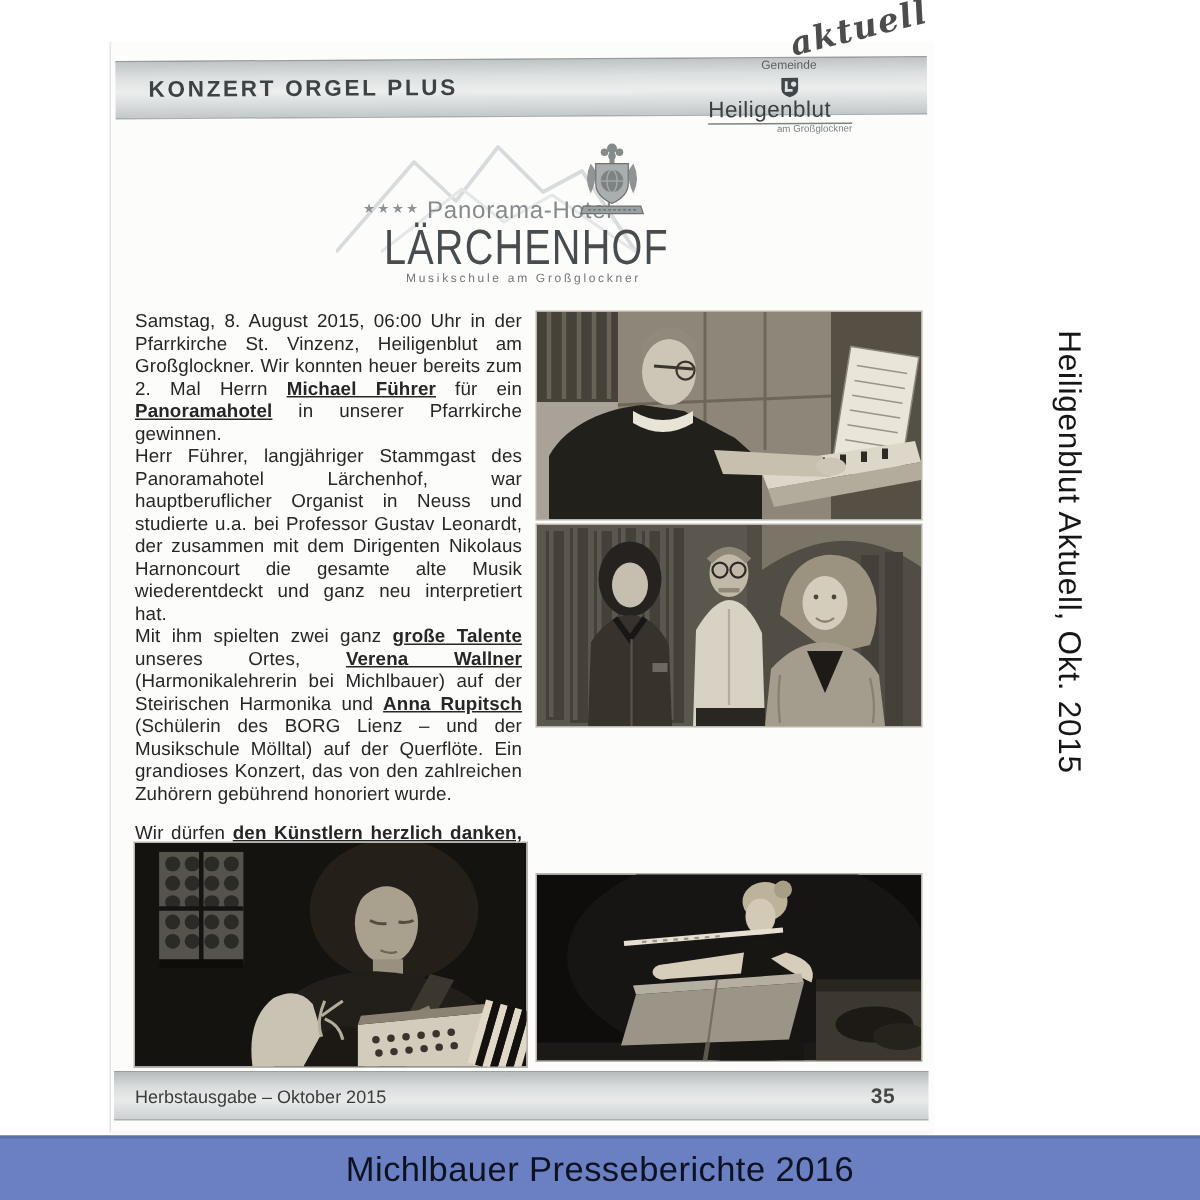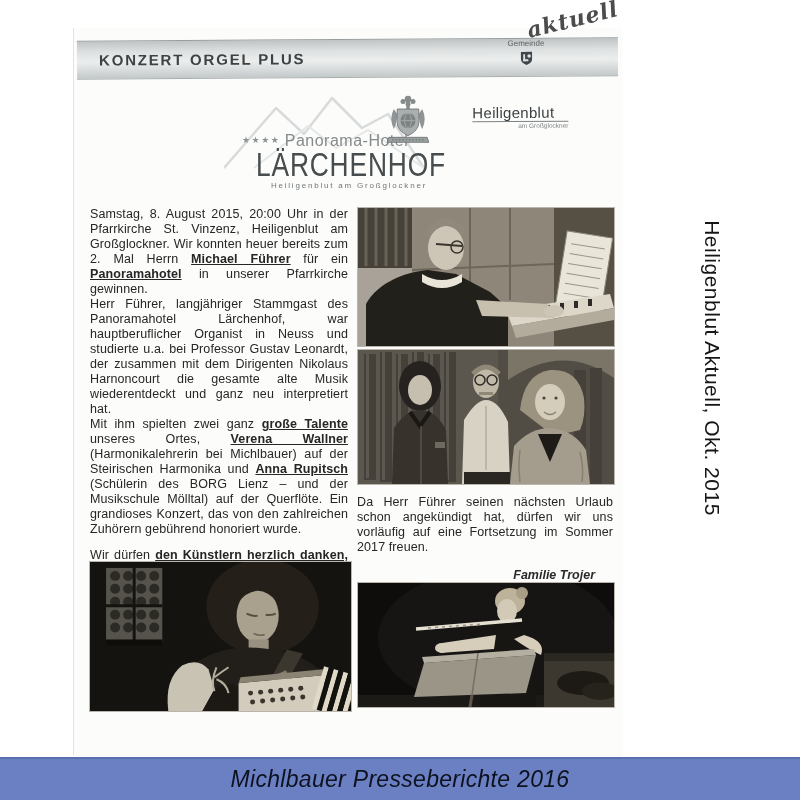--- a/index.html
+++ b/index.html
@@ -23,21 +23,21 @@
     transform:rotate(-0.35deg);
   }
   .header-title{
     position:absolute;left:22px;top:10px;
     font-size:15px;font-weight:bold;letter-spacing:1.8px;color:#3d4244;
   }
   .gemeinde{position:absolute;right:50px;top:1px;width:96px;line-height:1;}
   .gem-row1{display:flex;align-items:center;justify-content:flex-start;gap:3px;padding-left:12px;flex-direction:column;}
   .gem-small{font-size:8px;color:#5a5f60;}
   .gem-shield{width:13px;height:15px;display:block;}
-  .gem-name{font-size:15px;color:#3a3f41;letter-spacing:0.3px;border-bottom:1px solid #7c8283;padding-bottom:1px;margin-top:39px;}
+  .gem-name{font-size:15px;color:#3a3f41;letter-spacing:0.3px;border-bottom:1px solid #7c8283;padding-bottom:1px;}
   .gem-sub{font-size:6.5px;color:#7d8384;text-align:right;margin-top:1px;}
   .handwritten{
     position:absolute;left:452px;top:-22px;
     font-family:"DejaVu Serif", serif;font-style:italic;font-weight:600;
     font-size:22px;color:#4c4c4c;letter-spacing:1px;
     transform:rotate(-14deg);
   }
   
   .hotel-logo{position:absolute;left:110px;top:58px;width:300px;height:120px;}
   .mountain{position:absolute;left:40px;top:-6px;width:200px;height:90px;}
@@ -81,21 +81,21 @@
   
   .side-caption{
     position:absolute;left:712px;top:368px;
     transform:translate(-50%,-50%) rotate(90deg);
     white-space:nowrap;font-size:21px;color:#161616;letter-spacing:0.5px;
   }
   
   .banner{
     position:absolute;left:0;top:757px;width:800px;height:43px;
     background:#6b80c2;border-top:2px solid #5a6fae;box-sizing:border-box;
-    display:flex;align-items:center;justify-content:center;font-style:italic;
+    display:flex;align-items:center;justify-content:center;
   }
   .banner-label{font-size:23px;color:#0d1120;letter-spacing:0.3px;}
 </style>
 </head>
 <body>
 
 <div class="page">
 
   <div class="header-bar">
     <span class="header-title">KONZERT ORGEL PLUS</span>
@@ -135,25 +135,25 @@
       <path d="M8,18 Q2,30 8,42 Q12,34 12,24 Z" fill="#8f9495"></path>
       <path d="M42,18 Q48,30 42,42 Q38,34 38,24 Z" fill="#8f9495"></path>
       <path d="M12,18 H38 V34 Q38,44 25,50 Q12,44 12,34 Z" fill="#a9aeae" stroke="#6d7273"></path>
       <circle cx="25" cy="32" r="9" fill="#7d8283"></circle>
       <line x1="16" y1="32" x2="34" y2="32" stroke="#a9aeae"></line>
       <ellipse cx="25" cy="32" rx="4" ry="9" fill="none" stroke="#a9aeae"></ellipse>
       <polygon points="2,52 48,52 50,58 0,58" fill="#9aa0a0" stroke="#6d7273"></polygon>
       <line x1="6" y1="55" x2="44" y2="55" stroke="#5f6465" stroke-dasharray="2,2"></line>
     </svg>
     <div class="logo-name">LÄRCHENHOF</div>
-    <div class="logo-sub">Heiligenblut am Großglockner</div>
+    <div class="logo-sub">Musikschule am Großglockner</div>
   </div>
 
   <div class="col-left">
-    <p class="para"><span>Samstag, 8. August 2015, 20:00 Uhr in der Pfarrkirche St. Vinzenz, Heiligenblut am Großglockner. Wir konnten heuer bereits zum 2. Mal Herrn </span><span class="b">Michael Führer</span><span> für ein </span><span class="b">Panoramahotel</span><span> in unserer Pfarrkirche gewinnen.</span></p>
+    <p class="para"><span>Samstag, 8. August 2015, 06:00 Uhr in der Pfarrkirche St. Vinzenz, Heiligenblut am Großglockner. Wir konnten heuer bereits zum 2. Mal Herrn </span><span class="b">Michael Führer</span><span> für ein </span><span class="b">Panoramahotel</span><span> in unserer Pfarrkirche gewinnen.</span></p>
     <p class="para"><span>Herr Führer, langjähriger Stammgast des Panoramahotel Lärchenhof, war hauptberuflicher Organist in Neuss und studierte u.a. bei Professor Gustav Leonardt, der zusammen mit dem Dirigenten Nikolaus Harnoncourt die gesamte alte Musik wiederentdeckt und ganz neu interpretiert hat.</span></p>
     <p class="para"><span>Mit ihm spielten zwei ganz </span><span class="b">große Talente</span><span> unseres Ortes, </span><span class="b">Verena Wallner</span><span> (Harmonikalehrerin bei Michlbauer) auf der Steirischen Harmonika und </span><span class="b">Anna Rupitsch</span><span> (Schülerin des BORG Lienz – und der Musikschule Mölltal) auf der Querflöte. Ein grandioses Konzert, das von den zahlreichen Zuhörern gebührend honoriert wurde.</span></p>
     <p class="para para-gap"><span>Wir dürfen </span><span class="b">den Künstlern herzlich danken,</span><span> dass sie dieses Konzert möglich gemacht haben. </span><span class="b">Herzlichen Dank</span><span> auch unserm </span><span class="b">Herrn Pfarrer,</span><span> dass das Konzert in der prachtvollen Kulisse unserer Pfarrkirche stattfinden konnte.</span></p>
   </div>
 
   <svg class="photo photo-organist" width="256" height="138" viewBox="0 0 256 138" preserveAspectRatio="none">
     <rect width="256" height="138" fill="#a8a299"></rect>
     <rect x="0" y="0" width="54" height="60" fill="#474239"></rect>
     <g stroke="#696256" stroke-width="3">
       <line x1="8" y1="0" x2="8" y2="58"></line>
@@ -239,27 +239,20 @@
     <path d="M162,60 Q166,24 192,20 Q220,18 226,48 Q228,66 222,80 L196,86 Z" fill="#9c9280"></path>
     <ellipse cx="192" cy="52" rx="15" ry="18" fill="#d5cdbc"></ellipse>
     <path d="M186,62 Q192,67 198,62" stroke="#8a8272" fill="none" stroke-width="1.5"></path>
     <circle cx="186" cy="48" r="1.6" fill="#4a443c"></circle>
       <circle cx="198" cy="48" r="1.6" fill="#4a443c"></circle>
     <path d="M152,134 L156,96 Q172,78 192,78 Q216,80 228,100 L232,134 Z" fill="#a49d8e"></path>
     <polygon points="180,84 192,112 204,84" fill="#1d1a17"></polygon>
     <path d="M162,100 Q160,116 162,132 M222,102 Q226,118 224,132" stroke="#877f6f" fill="none" stroke-width="1.5"></path>
   </svg>
 
-  <div class="right-text">
-    <p class="para"><span>Da Herr Führer seinen nächsten Urlaub schon angekündigt hat, dürfen wir uns vorläufig auf eine Fortsetzung im Sommer 2017 freuen.</span></p>
-    <div class="sig">
-      <div>Familie Trojer</div>
-      <div>Panoramahotel Lärchenhof</div>
-    </div>
-  </div>
 
   <svg class="photo photo-harmonika" width="261" height="149" viewBox="0 0 260 150" preserveAspectRatio="none">
     <rect width="260" height="150" fill="#14130f"></rect>
     <rect x="16" y="6" width="56" height="76" fill="#55534b"></rect>
     <g fill="#2b2a25">
       <circle cx="25" cy="14" r="5"></circle>
         <circle cx="38" cy="14" r="5"></circle>
         <circle cx="51" cy="14" r="5"></circle>
         <circle cx="64" cy="14" r="5"></circle>
       <circle cx="25" cy="27" r="5"></circle>
@@ -344,19 +337,23 @@
     <ellipse cx="84" cy="65" rx="7" ry="5" fill="#d6cdba"></ellipse>
     <path d="M166,52 Q188,58 183,72 Q170,66 156,56 Z" fill="#d6cdba"></path>
     <line x1="58" y1="46" x2="164" y2="37" stroke="#e6e0d2" stroke-width="3.5"></line>
     <line x1="70" y1="45" x2="124" y2="41" stroke="#9a9284" stroke-width="1.5" stroke-dasharray="3,4"></line>
     <polygon points="66,80 178,72 168,110 56,114" fill="#9b9588"></polygon>
     <polygon points="66,80 178,72 176,66 64,74" fill="#b5afa2"></polygon>
     <line x1="120" y1="70" x2="114" y2="112" stroke="#756f62" stroke-width="1.5"></line>
     <line x1="114" y1="112" x2="112" y2="124" stroke="#5c5749" stroke-width="3"></line>
   </svg>
 
+  <div class="footer-bar">
+    <span class="footer-issue">Herbstausgabe – Oktober 2015</span>
+    <span class="footer-page">35</span>
+  </div>
 </div>
 
 <div class="side-caption">Heiligenblut Aktuell, Okt. 2015</div>
 
 <div class="banner">
   <span class="banner-label">Michlbauer Presseberichte 2016</span>
 </div>
 
 </body></html>

